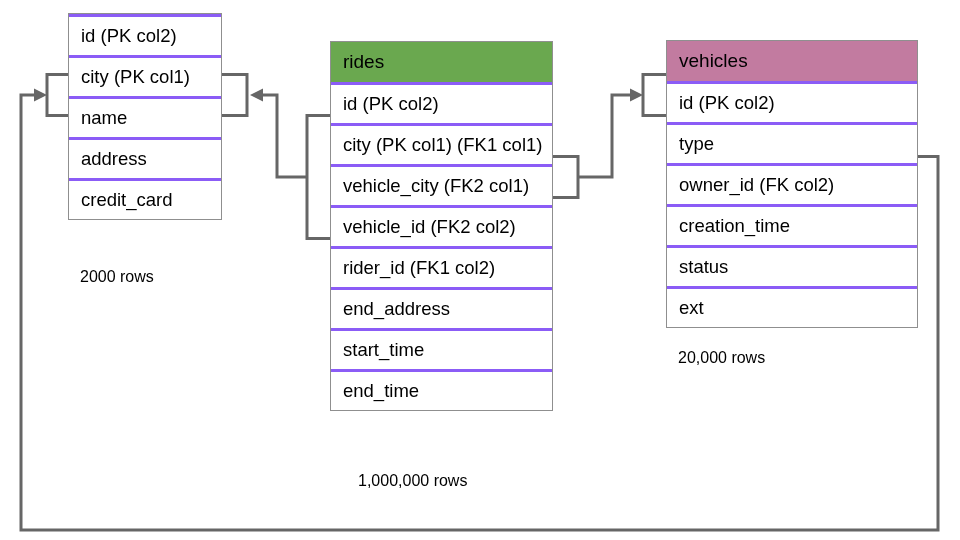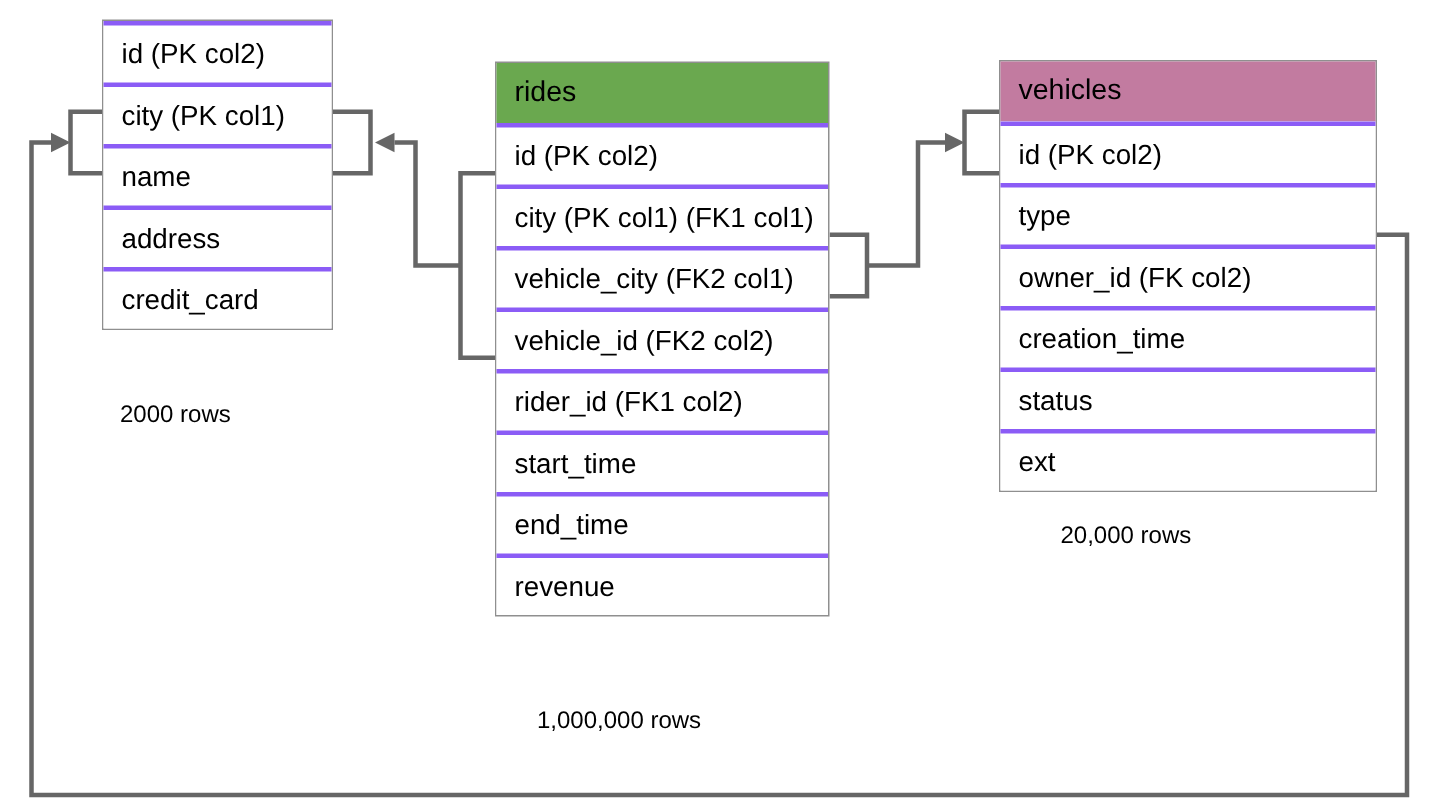--- a/index.html
+++ b/index.html
@@ -44,21 +44,21 @@
     font-size: 16px;
     white-space: nowrap;
   }
 
   .tbl-users    { left: 68px;  top: 13px; width: 154px; }
   .tbl-rides    { left: 330px; top: 13px; width: 223px; margin-top: 28px; }
   .tbl-vehicles { left: 666px; top: 13px; width: 252px; margin-top: 27px; }
 
   .rc-users    { left: 80px;  top: 268px; text-align: right; }
   .rc-rides    { left: 358px; top: 472px; }
-  .rc-vehicles { left: 678px; top: 349px; margin-left: 29px; }
+  .rc-vehicles { left: 678px; top: 349px; }
 </style>
 </head>
 <body>
 
 <div class="canvas">
 
   <svg class="connector-layer" width="960" height="540" viewBox="0 0 960 540">
 
     <g>
       <polyline points="222,74.5 247,74.5 247,115.5 222,115.5"></polyline>
@@ -91,23 +91,23 @@
   </div>
   <div class="rowcount rc-users">2000 rows</div>
 
   <div class="db-table tbl-rides">
     <div class="thead" style="background-color: rgb(106, 168, 79);">rides</div>
     <div class="trow">id (PK col2)</div>
     <div class="trow">city (PK col1) (FK1 col1)</div>
     <div class="trow">vehicle_city (FK2 col1)</div>
     <div class="trow">vehicle_id (FK2 col2)</div>
     <div class="trow">rider_id (FK1 col2)</div>
+    <div class="trow">end_address</div>
     <div class="trow">start_time</div>
     <div class="trow">end_time</div>
-    <div class="trow">revenue</div>
   </div>
   <div class="rowcount rc-rides">1,000,000 rows</div>
 
   <div class="db-table tbl-vehicles">
     <div class="thead" style="background-color: rgb(194, 123, 160);">vehicles</div>
     <div class="trow">id (PK col2)</div>
     <div class="trow">type</div>
     <div class="trow">owner_id (FK col2)</div>
     <div class="trow">creation_time</div>
     <div class="trow">status</div>

